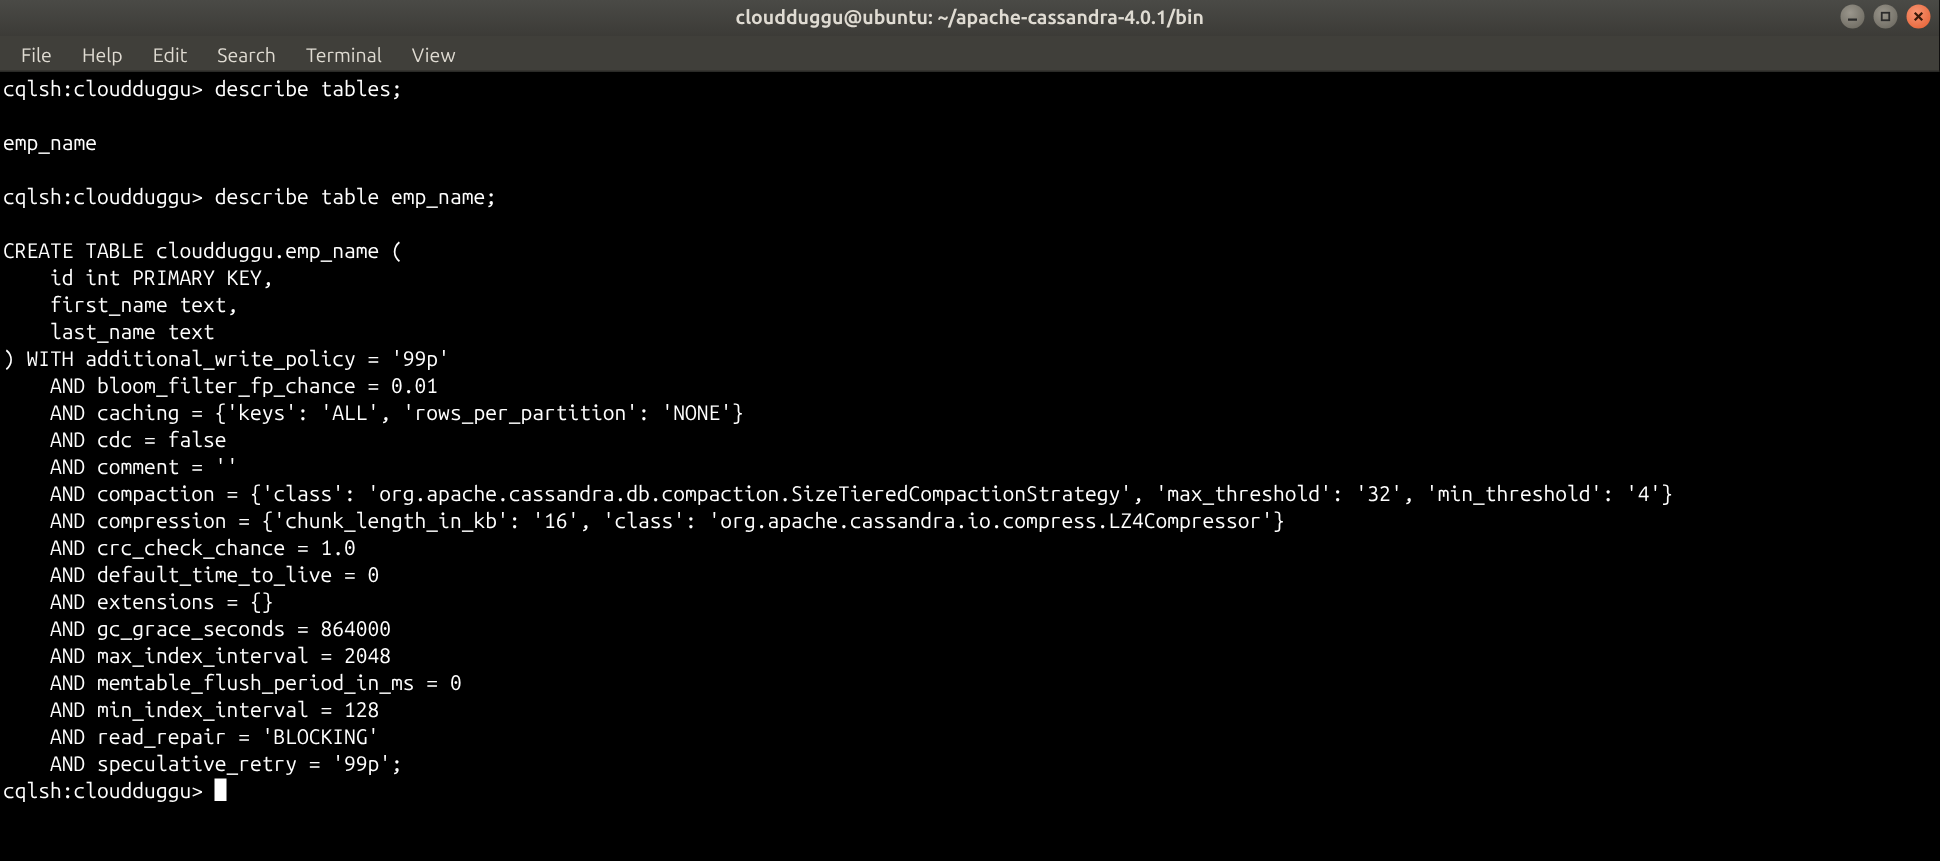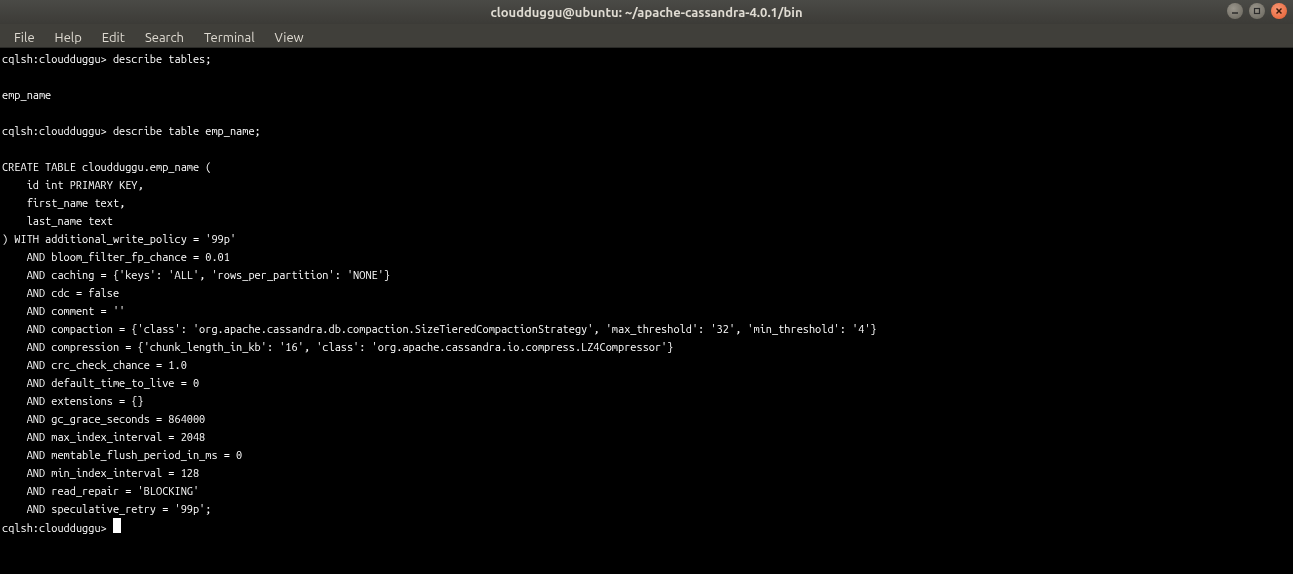--- a/index.html
+++ b/index.html
@@ -59,21 +59,21 @@
       font-size: 13px;
     }
     .menu-item {
       padding: 3px 10px;
       cursor: pointer;
     }
     .terminal {
       background: #000;
       color: #fff;
       font-family: "Ubuntu Mono", "DejaVu Sans Mono", Consolas, monospace;
-      font-size: 11px;
+      font-size: 14px;
       line-height: 18px;
       padding: 2px 2px;
       white-space: pre;
       letter-spacing: 0;
     }
     .cursor {
       display: inline-block;
       width: 8px;
       height: 15px;
       background: #fff;

